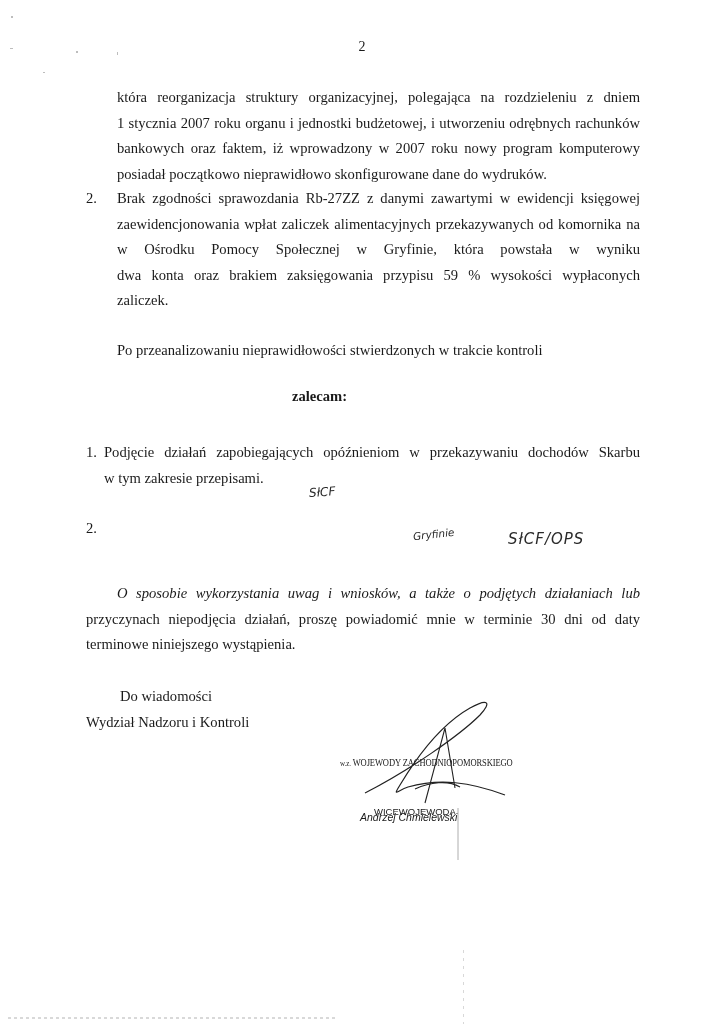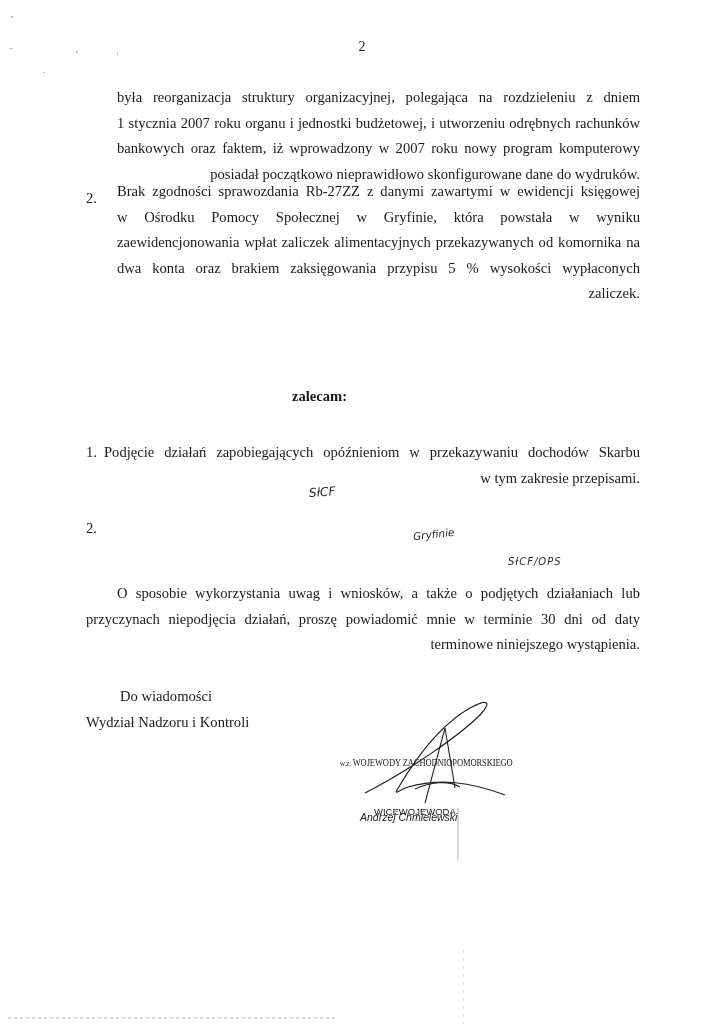--- a/index.html
+++ b/index.html
@@ -36,37 +36,37 @@
     text-align-last: auto;
   }
   .justify-line {
     display: block;
     text-align: justify;
     text-align-last: justify;
     white-space: nowrap;
   }
   .last-line {
     display: block;
-    text-align: right;
+    text-align: left;
     white-space: nowrap;
   }
   .block {
     position: absolute;
   }
   #cont-para { left: 117px; top: 85px; width: 523px; }
   #item2-num { left: 86px; top: 186px; font-size: 14.6px; }
-  #item2 { left: 117px; top: 179px; width: 523px; }
+  #item2 { left: 117px; top: 186px; width: 523px; }
   #intro { left: 117px; top: 338px; width: 523px; }
   #heading { left: 0; top: 388px; width: 639px; text-align: center; font-weight: bold; font-size: 14.6px; }
   #rec1-num { left: 86px; top: 440px; }
   #rec1 { left: 104px; top: 440px; width: 536px; }
   #rec2-num { left: 86px; top: 516px; }
   #rec2 { left: 104px; top: 516px; width: 536px; }
   #closing { left: 86px; top: 581px; width: 554px; }
-  #closing .indent { padding-left: 31px; }
+  #closing .indent { padding-left: 31px; font-style: italic; }
   #cc { left: 86px; top: 684px; }
   #cc .cc-label { display: block; margin-left: 34px; }
   .sig-area { position: absolute; left: 320px; top: 690px; width: 220px; height: 170px; }
   .sig-svg { position: absolute; left: 0; top: 0; }
   .ws-line {
     position: absolute;
     left: 20px; top: 67px;
     font-family: "Liberation Serif", serif;
     font-size: 8.5px;
     letter-spacing: -0.1px;
@@ -92,55 +92,56 @@
   }
   .handwritten {
     position: absolute;
     font-family: "DejaVu Sans", sans-serif;
     font-style: italic;
     color: #2a2a2a;
     white-space: nowrap;
   }
   #hw-sicf { left: 309px; top: 485px; font-size: 12px; transform: rotate(-4deg); }
   #hw-gryfinie { left: 413px; top: 528px; font-size: 10.5px; transform: rotate(-6deg); }
-  #hw-sicf-ops { left: 508px; top: 556px; font-size: 10px; letter-spacing: 1px; }
+  #hw-sicf-ops { left: 508px; top: 530px; font-size: 15px; letter-spacing: 1px; }
   .speck { position: absolute; background: #bdbdbd; width: 2px; height: 2px; }
   .scan-noise-bottom {
     position: absolute; left: 8px; top: 1017px; width: 330px; height: 2px;
     background: repeating-linear-gradient(90deg, #cfcfcf 0 3px, transparent 3px 6px);
     opacity: 0.8;
   }
   .fold-line {
     position: absolute; left: 463px; top: 950px; width: 1px; height: 74px;
     background: repeating-linear-gradient(180deg, #d8d8d8 0 3px, transparent 3px 8px);
   }
 </style>
 </head>
 <body>
 
 <div class="page">
 
   <div class="page-number">2</div>
 
   <div class="block text" id="cont-para">
-    <span class="justify-line">była reorganizacja struktury organizacyjnej, polegająca na rozdzieleniu z dniem</span>
+    <span class="justify-line">która reorganizacja struktury organizacyjnej, polegająca na rozdzieleniu z dniem</span>
     <span class="justify-line">1 stycznia 2007 roku organu i jednostki budżetowej, i utworzeniu odrębnych rachunków</span>
     <span class="justify-line">bankowych oraz faktem, iż wprowadzony w 2007 roku nowy program komputerowy</span>
     <span class="last-line">posiadał początkowo nieprawidłowo skonfigurowane dane do wydruków.</span>
   </div>
 
   <div class="block text" id="item2-num">2.</div>
   <div class="block text" id="item2">
     <span class="justify-line">Brak zgodności sprawozdania Rb-27ZZ z danymi zawartymi w ewidencji księgowej</span>
+    <span class="justify-line">zaewidencjonowania wpłat zaliczek alimentacyjnych przekazywanych od komornika na</span>
     <span class="justify-line">w Ośrodku Pomocy Społecznej w Gryfinie, która powstała w wyniku</span>
-    <span class="justify-line">zaewidencjonowania wpłat zaliczek alimentacyjnych przekazywanych od komornika na</span>
-    <span class="justify-line">dwa konta oraz brakiem zaksięgowania przypisu 5 % wysokości wypłaconych</span>
+    <span class="justify-line">dwa konta oraz brakiem zaksięgowania przypisu 59 % wysokości wypłaconych</span>
     <span class="last-line">zaliczek.</span>
   </div>
 
+  <div class="block text" id="intro">Po przeanalizowaniu nieprawidłowości stwierdzonych w trakcie kontroli</div>
 
   <div class="block" id="heading">zalecam:</div>
 
   <div class="block text" id="rec1-num">1.</div>
   <div class="block text" id="rec1">
     <span class="justify-line">Podjęcie działań zapobiegających opóźnieniom w przekazywaniu dochodów Skarbu</span>
     <span class="last-line">w tym zakresie przepisami.</span>
   </div>
 
   <div class="block text" id="rec2-num">2.</div>

